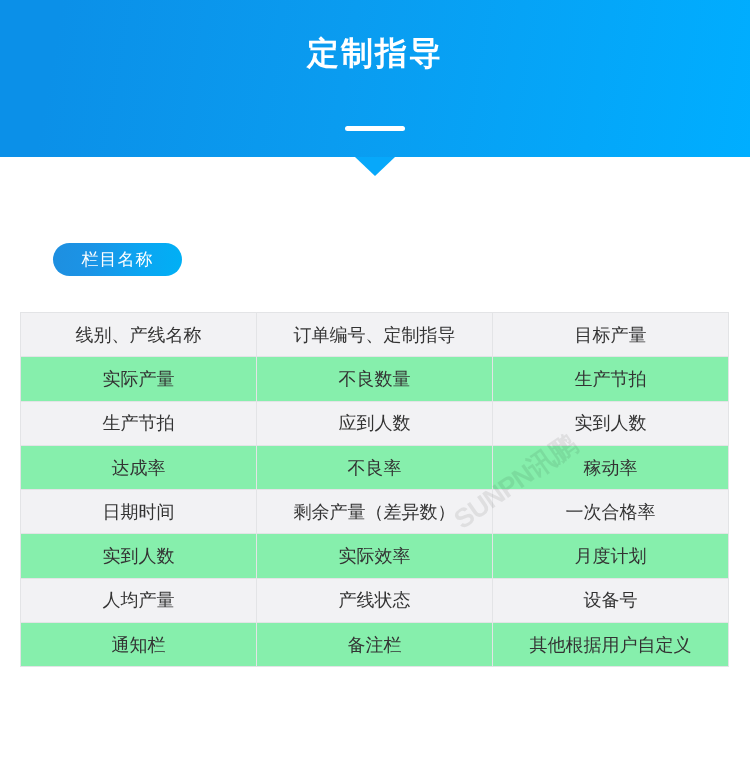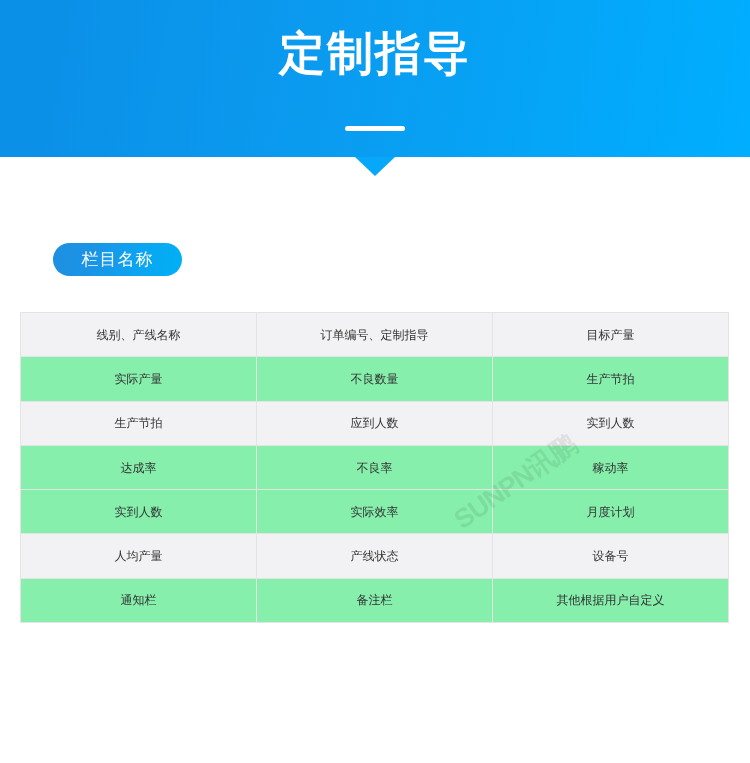--- a/index.html
+++ b/index.html
@@ -26,21 +26,21 @@
     background: linear-gradient(100deg, #0b90e8 0%, #0b90e8 8%, #0a9cf0 46%, #00aeff 100%);
     overflow: visible;
   }
   .banner-title {
     position: absolute;
     left: 0;
     top: 25px;
     width: 750px;
     text-align: center;
     color: #ffffff;
-    font-size: 46px;
+    font-size: 32px;
     font-weight: bold;
     line-height: 56px;
     letter-spacing: 2px;
     white-space: nowrap;
   }
   .banner-subtitle {
     position: absolute;
     left: 0;
     top: 98px;
     width: 750px;
@@ -100,21 +100,21 @@
     table-layout: fixed;
   }
   .spec-table tr {
     height: 44.3px;
   }
   .spec-table td {
     border: 1px solid #e3e4e6;
     text-align: center;
     vertical-align: middle;
     color: #333333;
-    font-size: 12px;
+    font-size: 18px;
     line-height: 24px;
     padding: 4px 4px;
     white-space: nowrap;
     overflow: hidden;
   }
   .spec-table tr.row-shaded td {
     background: #f2f2f4;
   }
   .spec-table tr.row-plain td {
     background: #86efac;
@@ -166,20 +166,25 @@
       <tr class="row-shaded">
         <td>生产节拍</td>
         <td>应到人数</td>
         <td>实到人数</td>
       </tr>
       <tr class="row-plain">
         <td>达成率</td>
         <td>不良率</td>
         <td>稼动率</td>
       </tr>
+      <tr class="row-shaded">
+        <td>日期时间</td>
+        <td>剩余产量（差异数）</td>
+        <td>一次合格率</td>
+      </tr>
       <tr class="row-plain">
         <td>实到人数</td>
         <td>实际效率</td>
         <td>月度计划</td>
       </tr>
       <tr class="row-shaded">
         <td>人均产量</td>
         <td>产线状态</td>
         <td>设备号</td>
       </tr>

